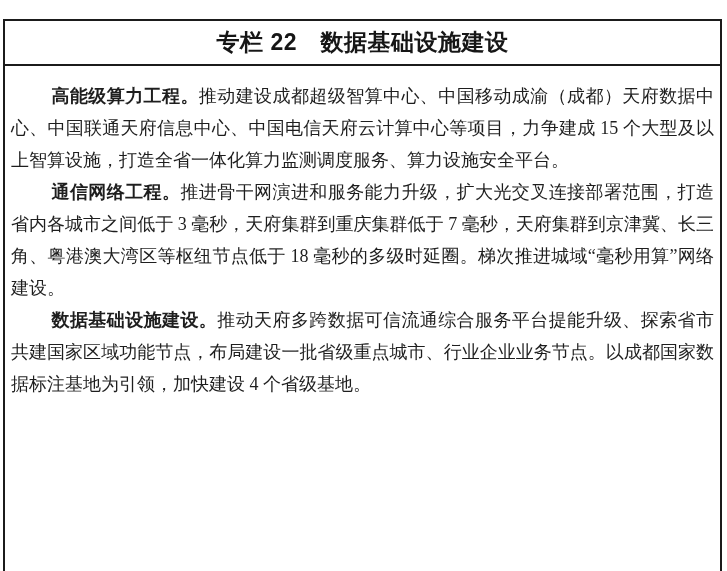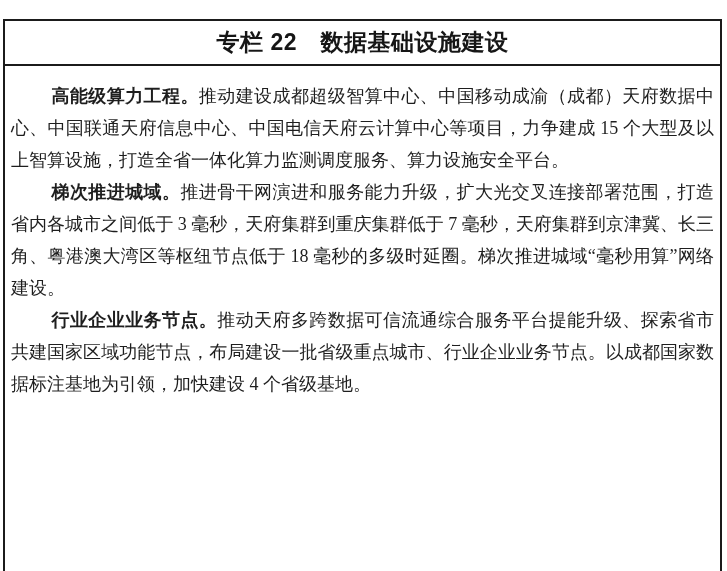--- a/index.html
+++ b/index.html
@@ -58,16 +58,16 @@
 </style>
 </head>
 <body>
 
 <div class="panel">
   <div class="panel-header">
     <span class="panel-title">专栏 22　数据基础设施建设</span>
   </div>
   <div class="panel-body">
     <p class="para"><span class="para-lead">高能级算力工程。</span><span>推动建设成都超级智算中心、中国移动成渝（成都）天府数据中心、中国联通天府信息中心、中国电信天府云计算中心等项目，力争建成 15 个大型及以上智算设施，打造全省一体化算力监测调度服务、算力设施安全平台。</span></p>
-    <p class="para"><span class="para-lead">梯次推进城域。</span><span>推进骨干网演进和服务能力升级，扩大光交叉连接部署范围，打造省内各城市之间低于 3 毫秒，天府集群到重庆集群低于 7 毫秒，天府集群到京津冀、长三角、粤港澳大湾区等枢纽节点低于 18 毫秒的多级时延圈。梯次推进城域“毫秒用算”网络建设。</span></p>
-    <p class="para"><span class="para-lead">行业企业业务节点。</span><span>推动天府多跨数据可信流通综合服务平台提能升级、探索省市共建国家区域功能节点，布局建设一批省级重点城市、行业企业业务节点。以成都国家数据标注基地为引领，加快建设 4 个省级基地。</span></p>
+    <p class="para"><span class="para-lead">通信网络工程。</span><span>推进骨干网演进和服务能力升级，扩大光交叉连接部署范围，打造省内各城市之间低于 3 毫秒，天府集群到重庆集群低于 7 毫秒，天府集群到京津冀、长三角、粤港澳大湾区等枢纽节点低于 18 毫秒的多级时延圈。梯次推进城域“毫秒用算”网络建设。</span></p>
+    <p class="para"><span class="para-lead">数据基础设施建设。</span><span>推动天府多跨数据可信流通综合服务平台提能升级、探索省市共建国家区域功能节点，布局建设一批省级重点城市、行业企业业务节点。以成都国家数据标注基地为引领，加快建设 4 个省级基地。</span></p>
   </div>
 </div>
 
 </body></html>

